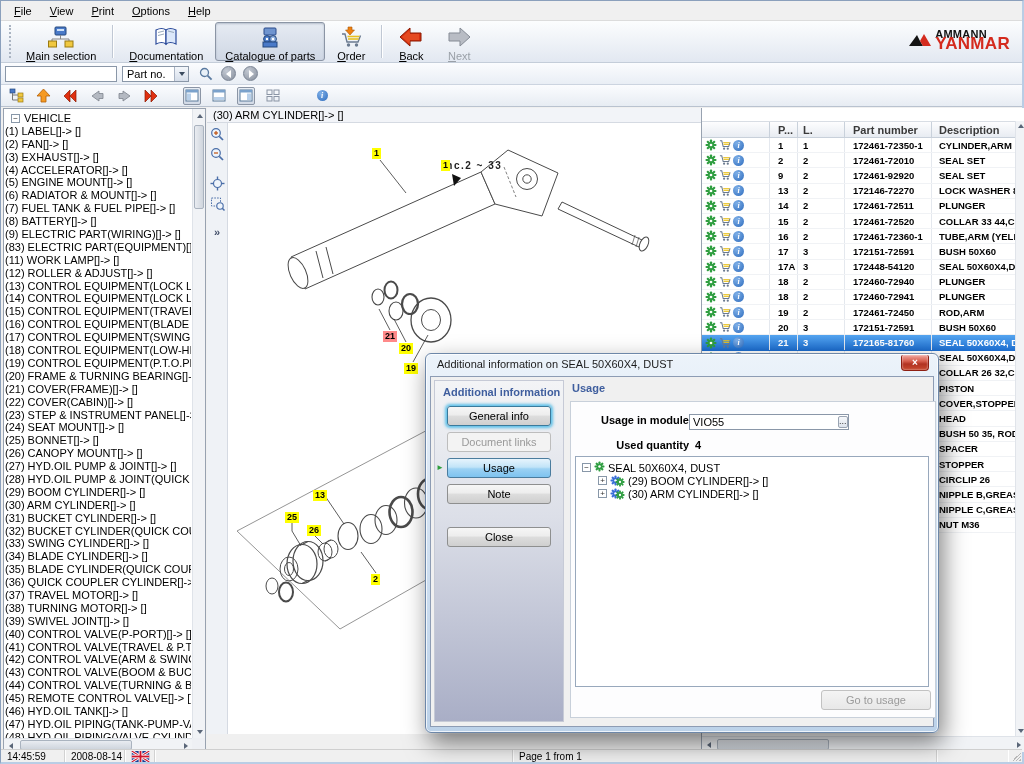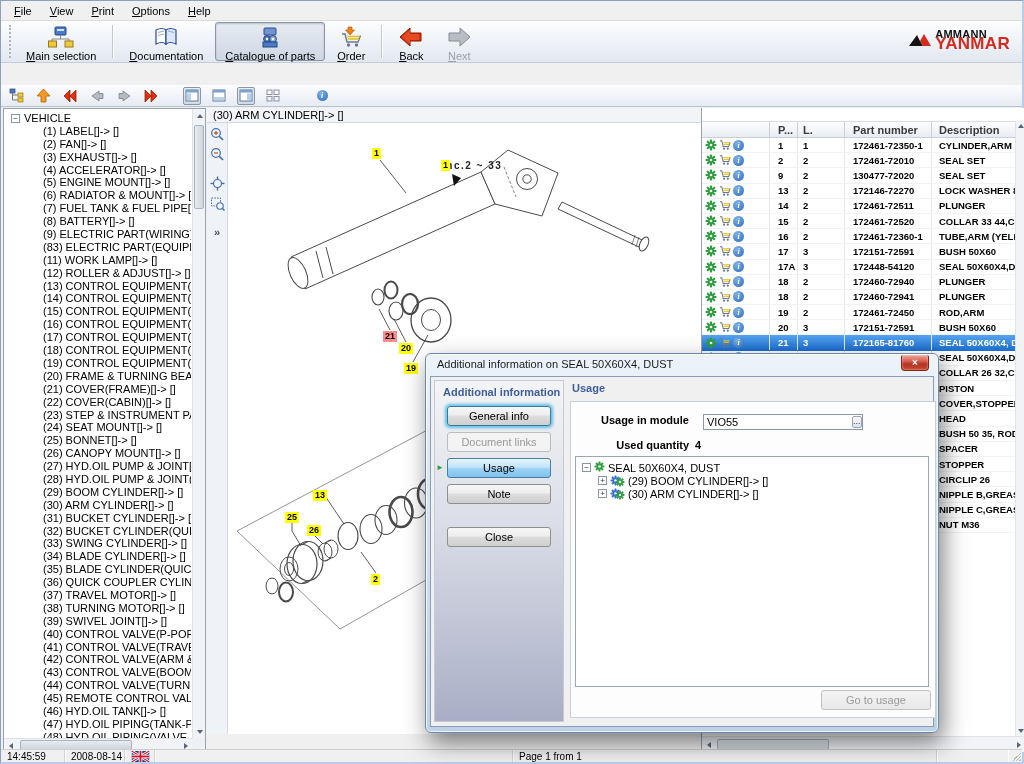--- a/index.html
+++ b/index.html
@@ -37,21 +37,21 @@
 
 
 .toolbar2{position:absolute;left:0;top:84px;right:0;height:22px;background:linear-gradient(#fbfcfe,#e7ecf3);border-bottom:1px solid #b9c2cf;display:flex;align-items:center;padding-left:6px;gap:9px}
 .t2-btn{width:18px;height:18px;display:flex;align-items:center;justify-content:center;border:1px solid transparent;border-radius:2px}
 .t2-btn.toggled{border:1px solid #8b95a5;background:linear-gradient(#e9eef5,#d2dae6)}
 
 
 .tree-panel{position:absolute;left:2px;top:107px;width:203px;height:644px;background:#fff;border:1px solid #98a2b0}
 .tree-view{position:absolute;inset:1px 14px 13px 1px;overflow:hidden;line-height:12.9px}
 .tree-root{padding:2px 0 0 6px;display:flex;align-items:center;gap:4px;white-space:nowrap}
-.tree-item{padding-left:38px;white-space:nowrap;height:12.9px}
+.tree-item{white-space:nowrap;height:12.9px}
 .ebox{display:inline-block;width:9px;height:9px;border:1px solid #8897a8;background:#fff;font:8px/7px "Liberation Sans",sans-serif;text-align:center;color:#333;flex:none}
 .vscroll{position:absolute;top:0;right:0;bottom:13px;width:13px;background:#f1f3f6;border-left:1px solid #dfe3e9}
 .hscroll{position:absolute;left:0;right:13px;bottom:0;height:13px;background:#f1f3f6;border-top:1px solid #dfe3e9}
 .scroll-corner{position:absolute;right:0;bottom:0;width:13px;height:13px;background:#eef0f4}
 .sb-arrow{position:absolute;width:13px;height:13px;display:flex;align-items:center;justify-content:center}
 .thumb{position:absolute;background:linear-gradient(90deg,#e9ecf1,#cfd5dd);border:1px solid #aab3bf;border-radius:2px}
 .thumb.h{background:linear-gradient(#e9ecf1,#cfd5dd)}
 .tri{width:0;height:0}
 .tri.up{border-left:3px solid transparent;border-right:3px solid transparent;border-bottom:4px solid #5a6678}
 .tri.down{border-left:3px solid transparent;border-right:3px solid transparent;border-top:4px solid #5a6678}
@@ -105,21 +105,21 @@
 .side-btn.focusring{border-color:#3a7a9c;box-shadow:0 0 3px 2px rgba(70,185,230,.85)}
 .side-btn.disabled{color:#9a9a9a;background:#f3f3f3;border-color:#bdbdbd}
 .side-btn.selected{background:linear-gradient(#e6f4fd,#c2e4f8 45%,#9bd1f3 55%,#7ec3ef);border-color:#4a7c9e}
 .sel-arrow{position:absolute;left:-11px;top:5px;color:#2e9e3e;font-size:8px;line-height:10px}
 .row-gap{height:17px}
 .dlg-right{position:absolute;left:139px;top:3px;width:366px;bottom:4px}
 .dlg-right-header{color:#3f5e9e;font-weight:bold;padding:2px 0 0 2px;height:18px}
 .groupbox{position:absolute;left:0;top:21px;width:366px;height:317px;background:#fdfdfe;border:1px solid #c8d0da}
 .frm-row{position:absolute;left:0;display:flex;align-items:flex-start}
 .frm-label{width:118px;text-align:right;font-weight:bold}
-.frm-input{position:relative;margin-left:14px;width:160px;height:16px;border:1px solid #8a97a8;background:#fff;display:flex;align-items:center}
+.frm-input{position:relative;margin-left:0;width:160px;height:16px;border:1px solid #8a97a8;background:#fff;display:flex;align-items:center}
 .frm-input input{border:none;outline:none;flex:1;font:11px "Liberation Sans",sans-serif;padding:0 3px;background:transparent}
 .browse-btn{width:13px;height:12px;margin-right:1px;border:1px solid #9aa4b2;border-radius:2px;background:linear-gradient(#f6f8fb,#dde3ec);font:9px/9px "Liberation Sans",sans-serif;text-align:center;color:#333}
 .frm-value{margin-left:6px;font-weight:bold}
 .usage-tree{position:absolute;left:4px;top:54px;width:354px;height:231px;background:#fff;border:1px solid #98a8bc;padding:4px 0 0 6px}
 .ut-row{display:flex;align-items:center;height:13px;gap:3px;white-space:nowrap}
 .ut-row.child{padding-left:16px}
 .go-btn{position:absolute;right:4px;bottom:7px;width:110px;height:20px;border:1px solid #c2c2c2;border-radius:3px;background:linear-gradient(#f4f4f4,#e8e8e8);color:#9a9a9a;text-align:center;line-height:18px}
 .gear-pair{position:relative;width:15px;height:12px;flex:none}
 .gear-pair svg{position:absolute}
 </style>
@@ -215,20 +215,45 @@
           <polygon points="0,14 8,3 11,9 14,14" fill="#141414"></polygon>
           <polygon points="11,9 15,2 22,14 14,14" fill="#d42b1e"></polygon>
         </svg>
       <span class="words">
           <span class="w1">AMMANN</span>
           <span class="w2">YANMAR</span>
         </span>
     </div>
   </div>
 
+  <div class="searchbar">
+    <input class="search-input" value="" style="">
+    <div class="combo">
+      <span class="val">Part no.</span>
+      <span class="drop">
+          <span class="tri-down"></span>
+        </span>
+    </div>
+    <span class="sb-ico" style="left:197px">
+      <svg width="14" height="14" viewBox="0 0 14 14">
+          <circle cx="5.5" cy="5.5" r="4" fill="#e8f0f8" stroke="#5a7aa0" stroke-width="1.3"></circle>
+          <line x1="8.6" y1="8.6" x2="12.6" y2="12.6" stroke="#5a7aa0" stroke-width="1.8"></line>
+        </svg>
+    </span>
+    <span class="circle-btn" style="left:220px">
+      <svg width="8" height="8" viewBox="0 0 8 8">
+          <polygon points="6,0 6,8 1,4" fill="#fff"></polygon>
+        </svg>
+    </span>
+    <span class="circle-btn" style="left:242px">
+      <svg width="8" height="8" viewBox="0 0 8 8">
+          <polygon points="2,0 2,8 7,4" fill="#fff"></polygon>
+        </svg>
+    </span>
+  </div>
 
   <div class="toolbar2">
     <span class="t2-btn">
       <svg width="15" height="15" viewBox="0 0 15 15">
           <rect x="1" y="1" width="5" height="4" fill="#4a7ac8" stroke="#24487e" stroke-width=".7"></rect>
           <rect x="9" y="5" width="5" height="4" fill="#f0c840" stroke="#9a7a10" stroke-width=".7"></rect>
           <rect x="9" y="10" width="5" height="4" fill="#f0c840" stroke="#9a7a10" stroke-width=".7"></rect>
           <path d="M3.5,5 L3.5,12 L9,12 M3.5,7 L9,7" fill="none" stroke="#777"></path>
         </svg>
     </span>
@@ -585,21 +610,21 @@
                 <line x1="4.6" y1="4" x2="11.4" y2="4" stroke="#e8c020" stroke-width="1.2"></line>
                 <line x1="4.9" y1="5.8" x2="11" y2="5.8" stroke="#e8c020" stroke-width="1.2"></line>
                 <circle cx="5.5" cy="10.5" r="1.2" fill="#6a7a90"></circle>
                 <circle cx="9.5" cy="10.5" r="1.2" fill="#6a7a90"></circle>
               </svg>
             </span>
             <span class="mini-info">i</span>
           </span>
           <span class="c-p">9</span>
           <span class="c-l">2</span>
-          <span class="c-part">130477-72020</span>
+          <span class="c-part">172461-92920</span>
           <span class="c-desc">SEAL SET</span>
         </div>
         <div class="trow">
           <span class="c-icons">
             <span style="display:flex">
               <svg width="12" height="12" viewBox="-7 -7 14 14" style="flex:none">
                 <g fill="#2f9e41">
                   <rect x="-1.3" y="-6.4" width="2.6" height="3.6" rx="0.9" transform="rotate(0)"></rect>
                   <rect x="-1.3" y="-6.4" width="2.6" height="3.6" rx="0.9" transform="rotate(45)"></rect>
                   <rect x="-1.3" y="-6.4" width="2.6" height="3.6" rx="0.9" transform="rotate(90)"></rect>

